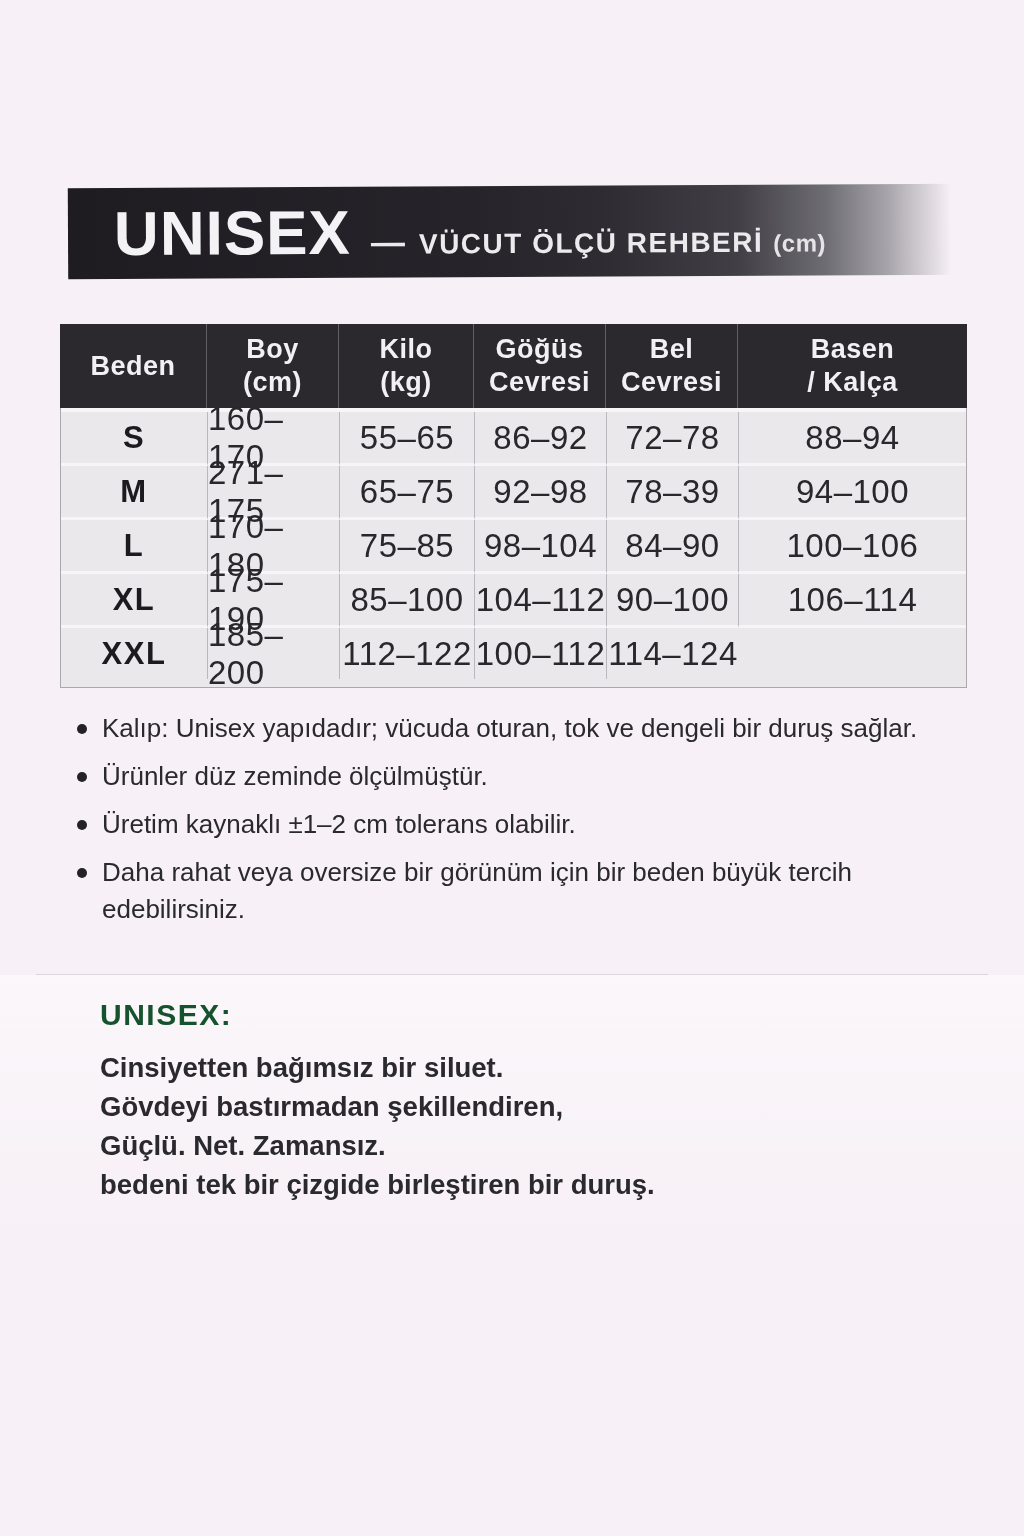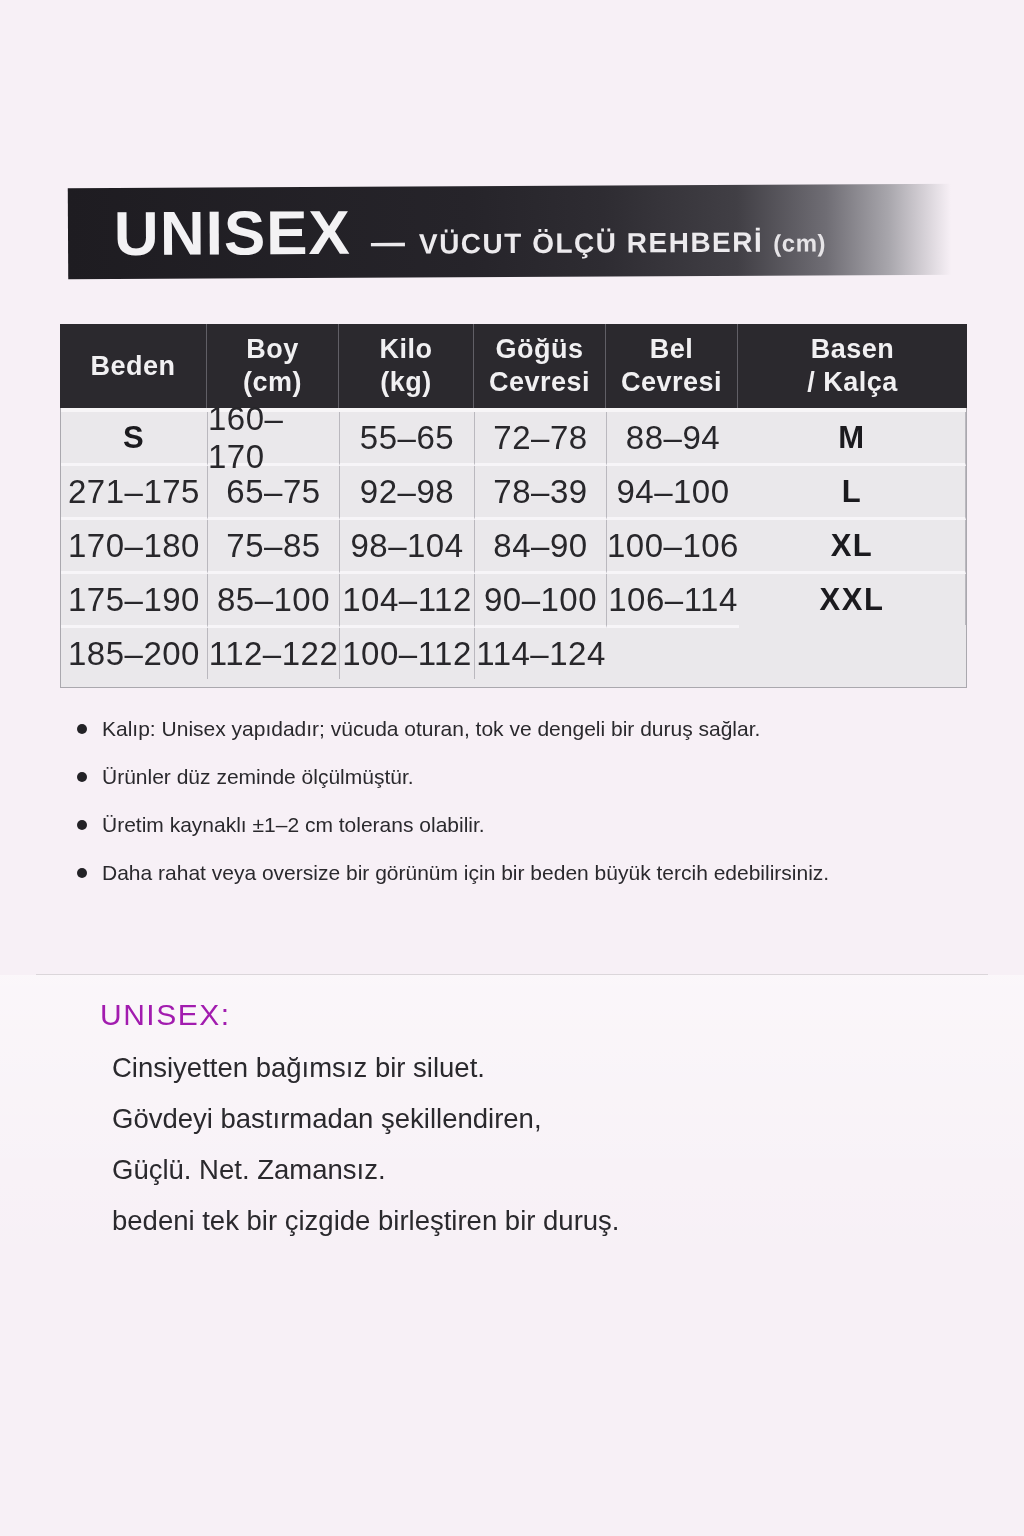--- a/index.html
+++ b/index.html
@@ -75,21 +75,21 @@
     font-weight:bold;font-size:31px;color:#1b1a1e;letter-spacing:1.5px;
   }
 
   
   .notes{
     position:absolute;left:68px;top:710px;width:866px;
     list-style:none;margin:0;padding:0;
   }
   .notes li{
     position:relative;padding-left:34px;
-    font-size:21px;line-height:37px;color:#2a292d;
+    font-size:26px;line-height:37px;color:#2a292d;
     margin-bottom:11px;width:850px;box-sizing:border-box;
   }
   .notes li .dot{
     position:absolute;left:9px;top:14px;width:10px;height:10px;
     border-radius:50%;background:#232226;
   }
 
   
   .divider{
     position:absolute;left:36px;top:974px;width:952px;height:1px;
@@ -99,25 +99,25 @@
     position:absolute;left:0;top:975px;width:1024px;height:290px;
     background:linear-gradient(to bottom, rgba(255,255,255,0.45), rgba(255,255,255,0));
     pointer-events:none;
   }
 
   
   .unisex{
     position:absolute;left:100px;top:998px;width:800px;
   }
   .unisex-heading{
-    font-size:30px;font-weight:normal;color:#a21caf;
+    font-size:30px;font-weight:bold;color:#14532d;
     letter-spacing:1.5px;margin:0 0 16px 0;
   }
   .unisex-line{
-    font-size:27.5px;line-height:39px;color:#2a292d;margin:12px;
+    font-size:27.5px;line-height:39px;color:#2a292d;margin:0;font-weight:bold;
   }
 </style>
 </head>
 <body>
 
 <div class="banner">
   <span class="banner-title">UNISEX</span>
   <span class="banner-dash">—</span>
   <span class="banner-subtitle">VÜCUT ÖLÇÜ REHBERİ</span>
   <span class="banner-unit">(cm)</span>
@@ -149,20 +149,21 @@
       <div>Basen</div>
       <div>/ Kalça</div>
     </div>
   </div>
 
   <div class="t-body">
 
     <div class="cell size">S</div>
     <div class="cell">160–170</div>
     <div class="cell">55–65</div>
+    <div class="cell">86–92</div>
     <div class="cell">72–78</div>
     <div class="cell col-last">88–94</div>
 
     <div class="cell size">M</div>
     <div class="cell">271–175</div>
     <div class="cell">65–75</div>
     <div class="cell">92–98</div>
     <div class="cell">78–39</div>
     <div class="cell col-last">94–100</div>
 

